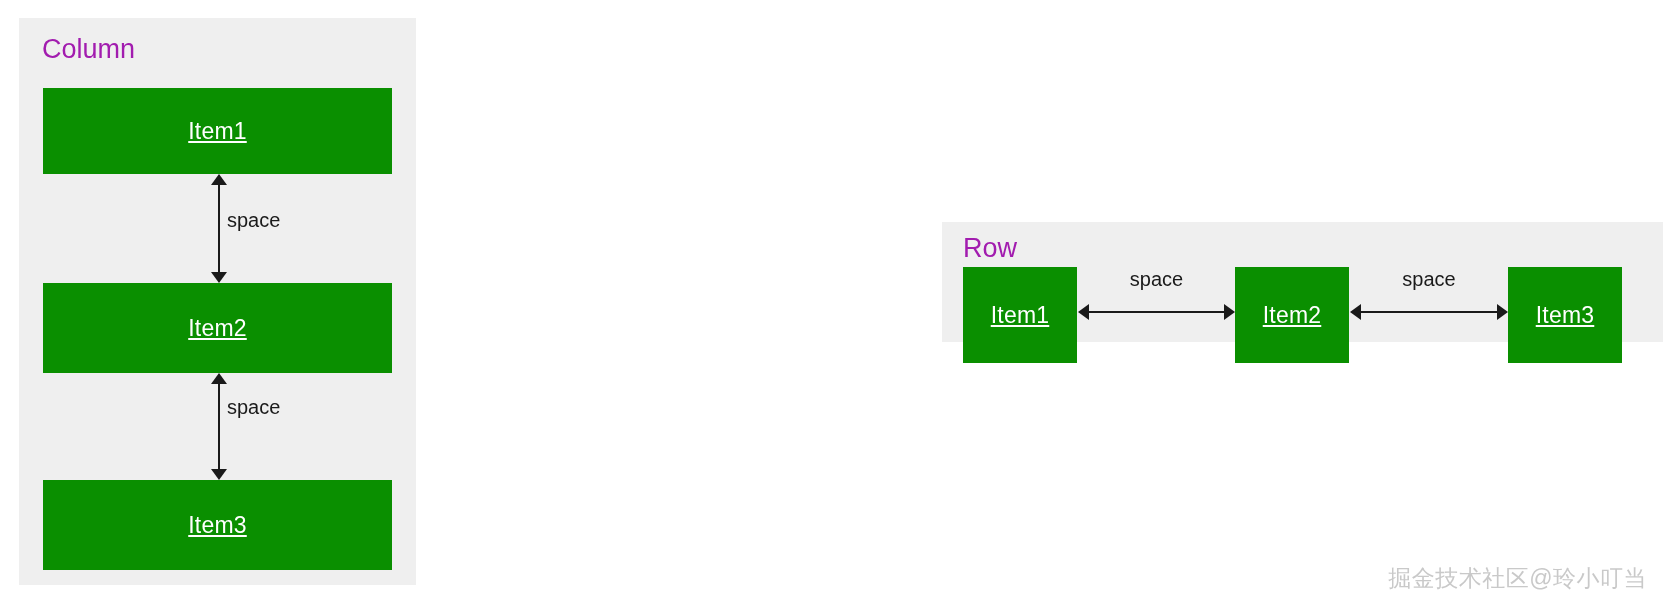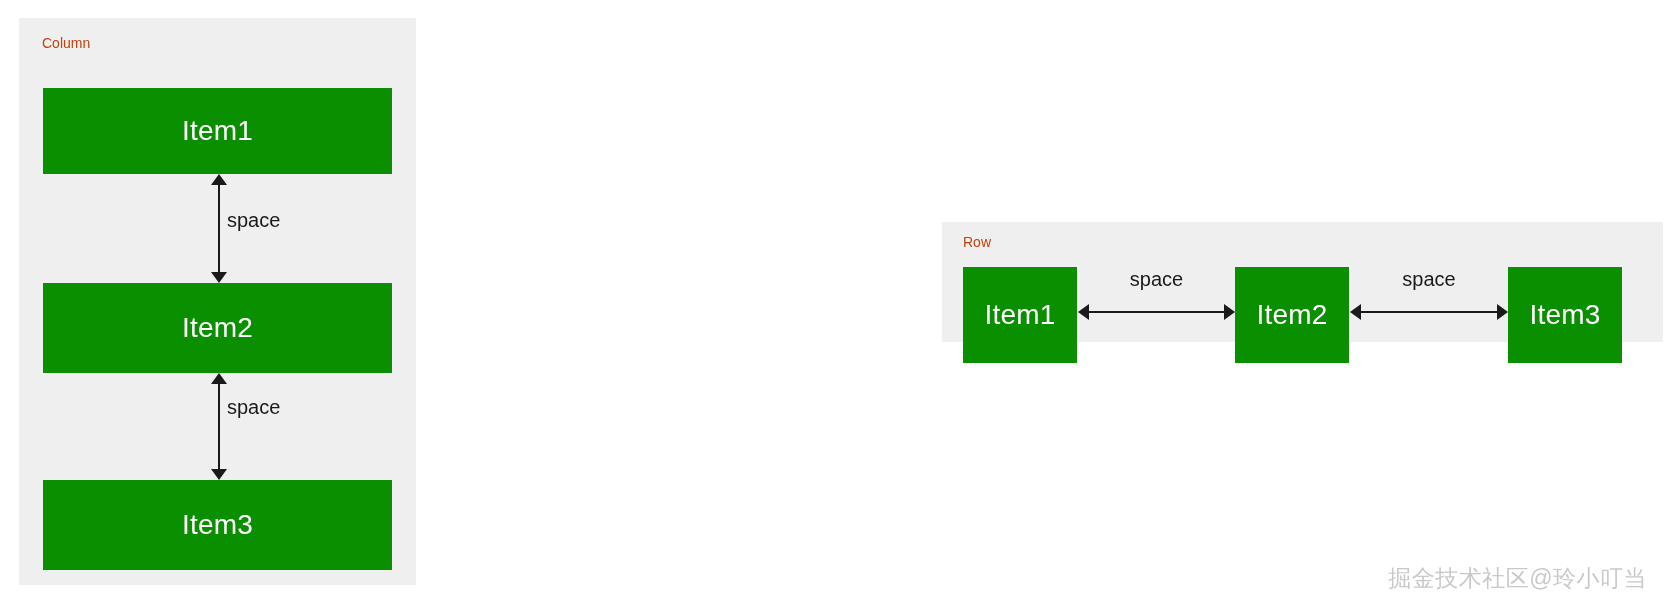--- a/index.html
+++ b/index.html
@@ -16,38 +16,39 @@
     -webkit-font-smoothing: antialiased;
   }
 
   
   .panel {
     position: absolute;
     background: #efefef;
   }
   .panel-label {
     position: absolute;
-    color: #c2410c;
-    font-size: 14px;
+    color: #a21caf;
+    font-size: 27px;
     line-height: 1;
     white-space: nowrap;
   }
 
   
   .item-box {
     position: absolute;
     background: #0a8f00;
     color: #ffffff;
     display: flex;
     align-items: center;
     justify-content: center;
-    font-size: 28px;
+    font-size: 23px;
     line-height: 1;
     letter-spacing: .2px;
     box-sizing: border-box;
+    text-decoration: underline;
   }
 
   
   #column-panel { left: 19px; top: 18px; width: 397px; height: 567px; }
   #column-panel .panel-label { left: 23px; top: 18px; }
 
   .col-item { left: 24px; width: 349px; }
   #col-item-1 { top: 70px;  height: 86px; }
   #col-item-2 { top: 265px; height: 90px; }
   #col-item-3 { top: 462px; height: 90px; }

